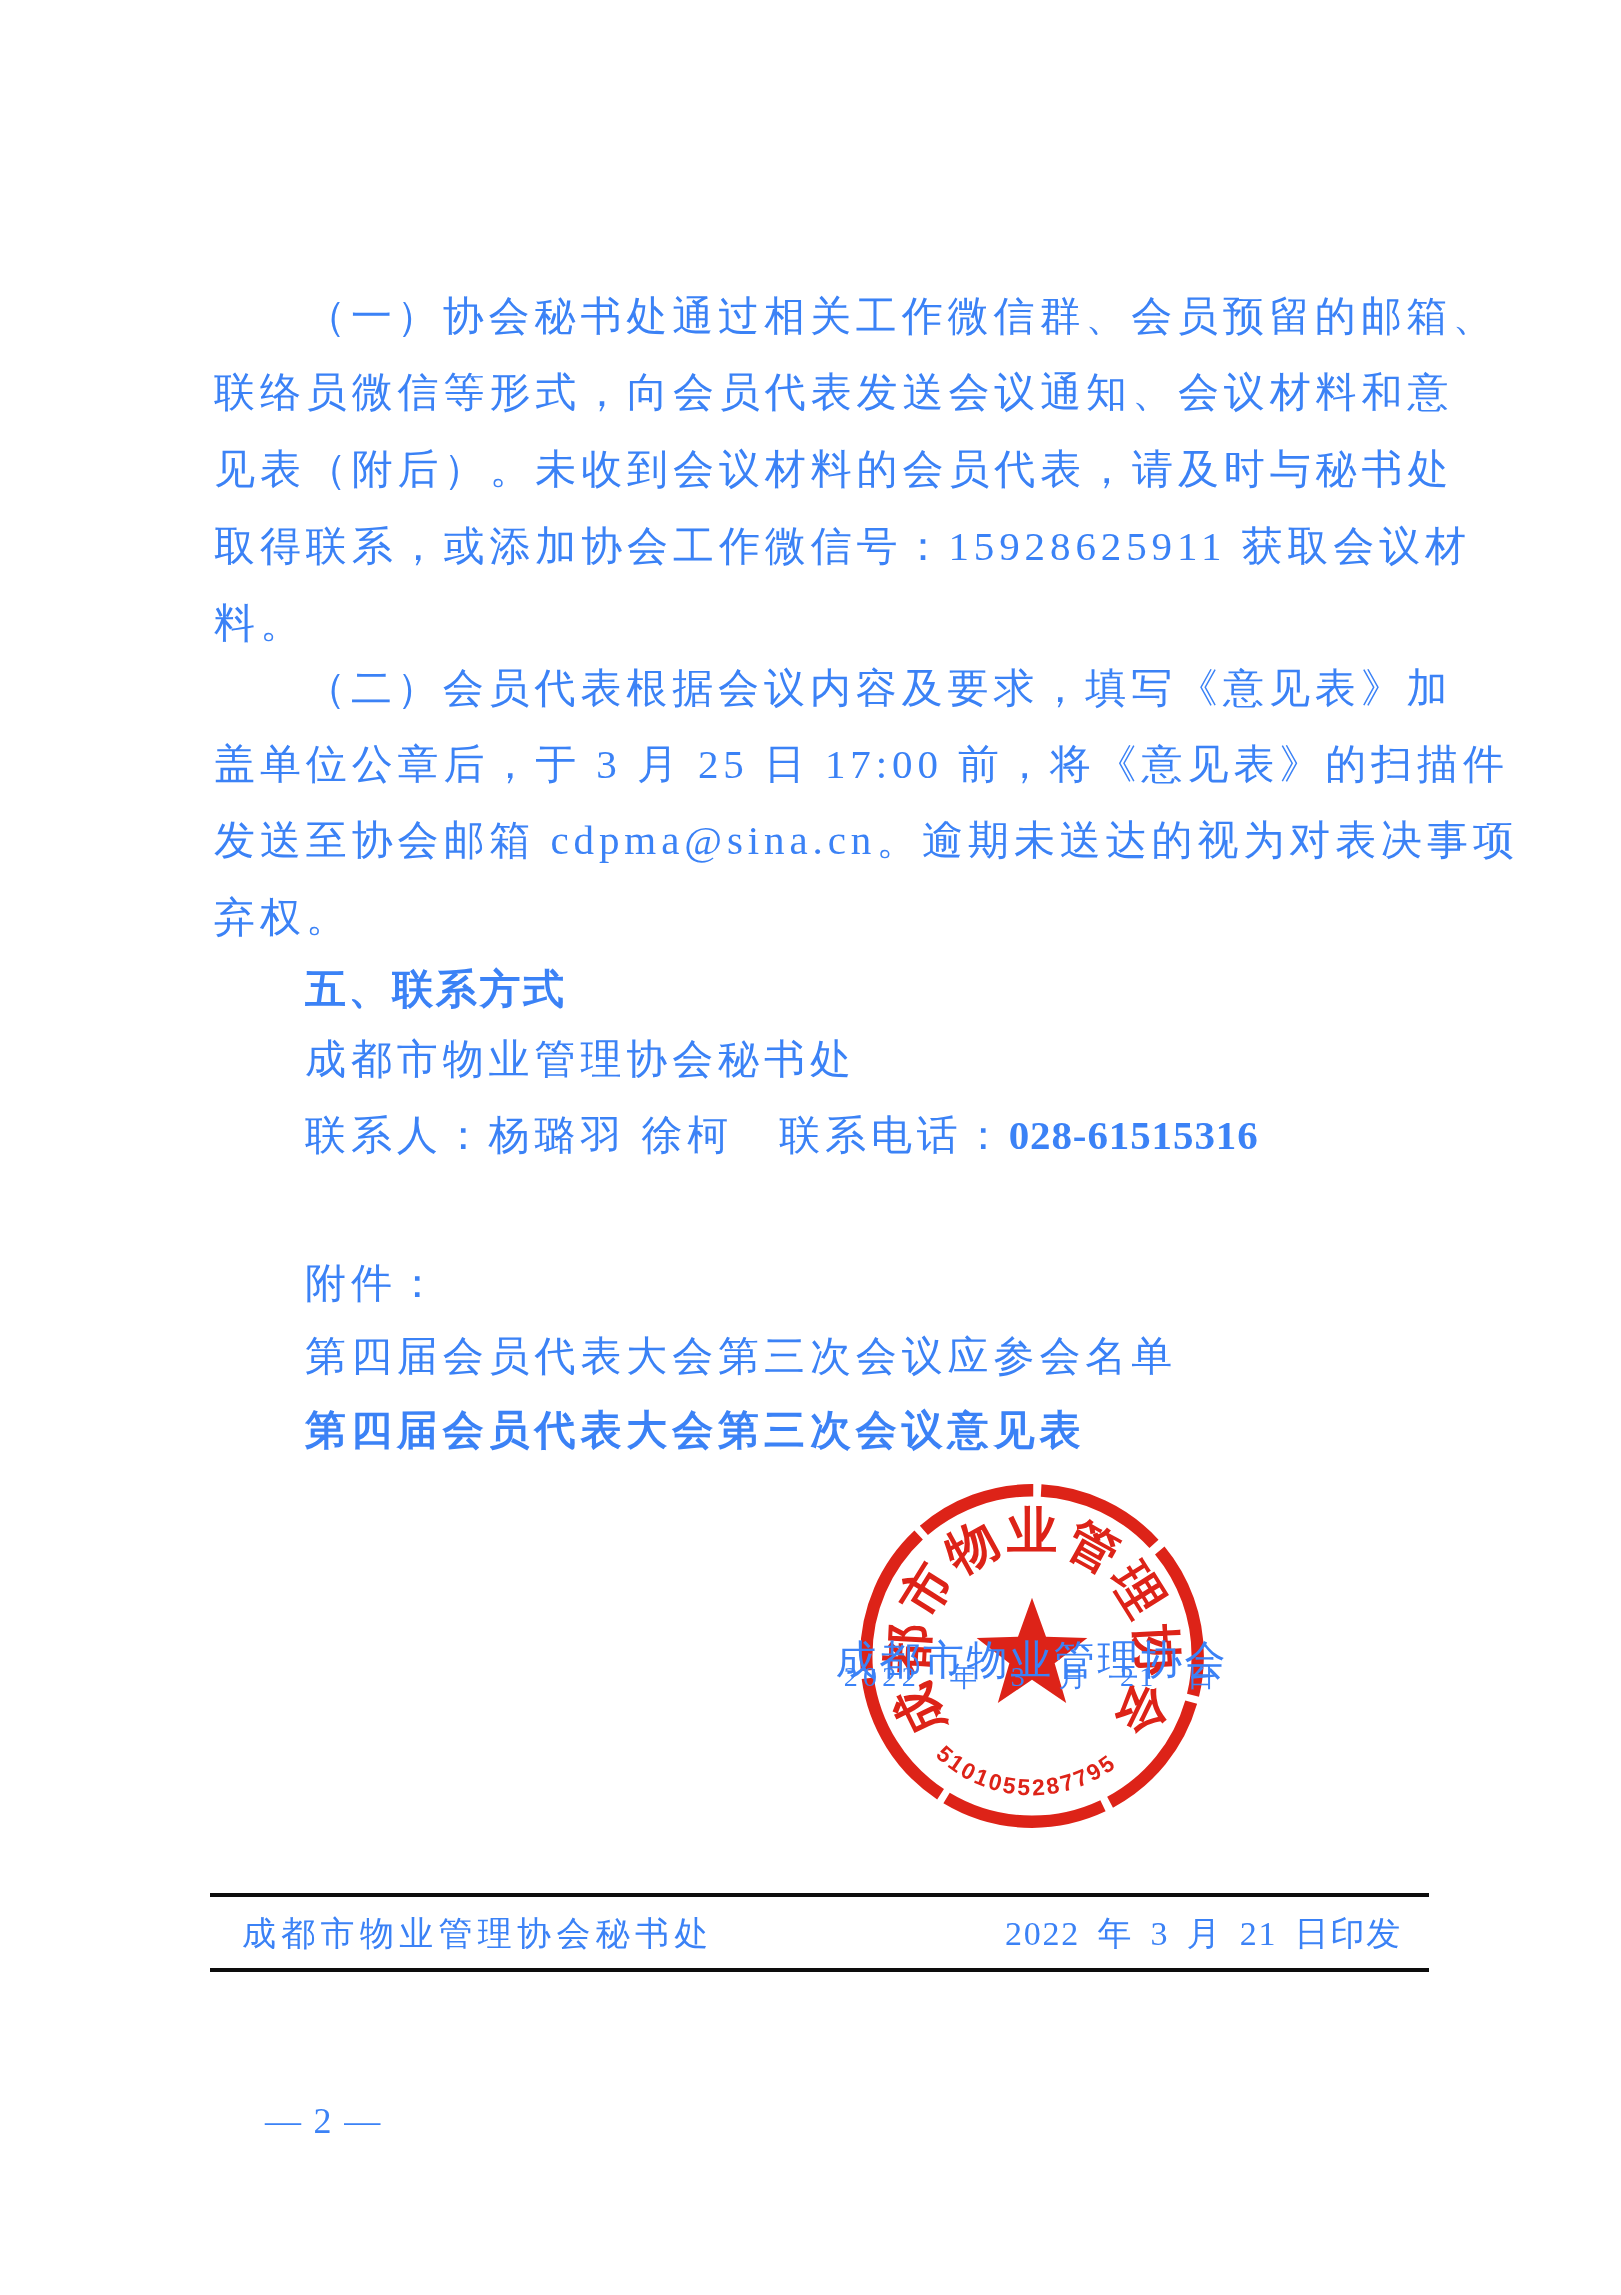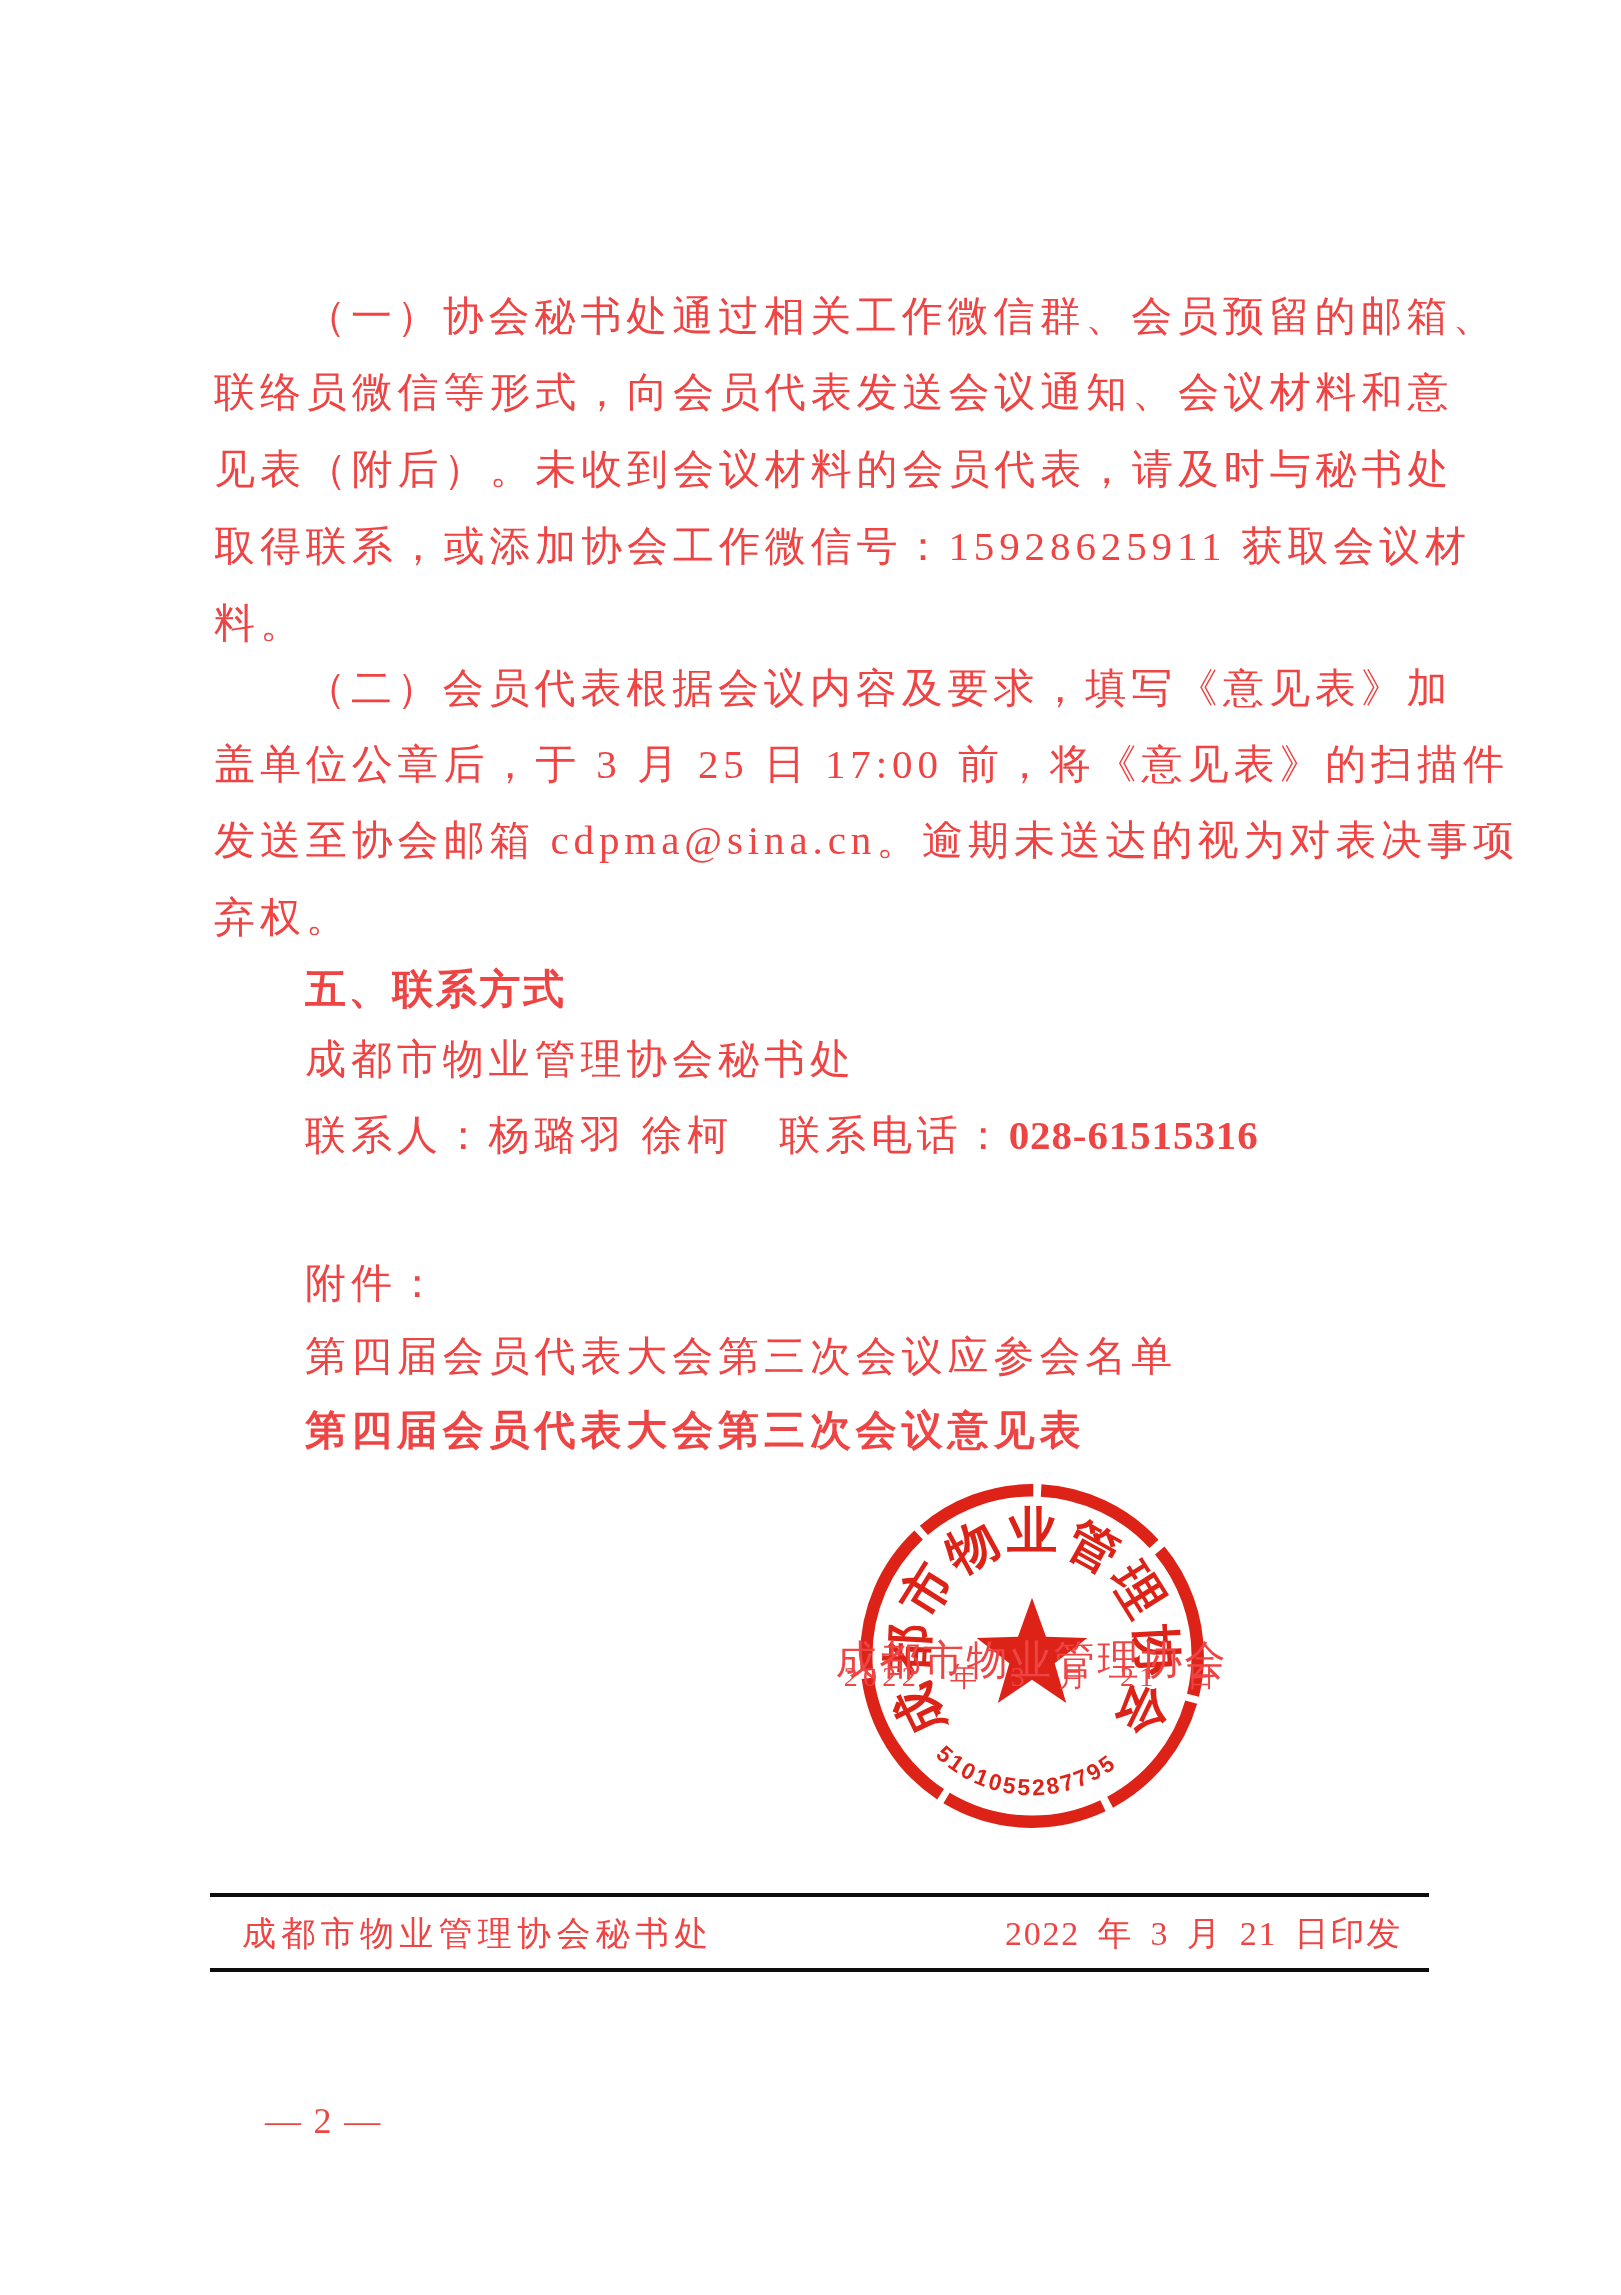--- a/index.html
+++ b/index.html
@@ -3,21 +3,21 @@
 <meta charset="utf-8">
 <style>
   html,body { margin:0; padding:0; background:#888; }
   .page {
     position:relative; width:1622px; height:2295px;
     background:#ffffff; margin:0 auto; overflow:hidden;
     font-family:"Liberation Serif","DejaVu Serif",serif; color:#000;
   }
   .ln {
     position:absolute; white-space:nowrap;
-    font-size:41px; line-height:1.12; letter-spacing:4.9px; color:#ef4444;
+    font-size:41px; line-height:1.12; letter-spacing:4.9px; color:#3b82f6;
   }
   .hei { font-family:"Liberation Sans","DejaVu Sans",sans-serif; font-weight:bold; letter-spacing:2.6px; }
   .bold { font-weight:bold; }
   .center { text-align:center; }
   .rule { position:absolute; left:210px; width:1219px; height:4.4px; background:#0d0d0d; }
   .seal-svg { position:absolute; left:846px; top:1470px; z-index:1; }
   .overseal { z-index:2; }
   .footer-ln { font-size:34px; letter-spacing:5.3px; }
 </style>
 </head>

